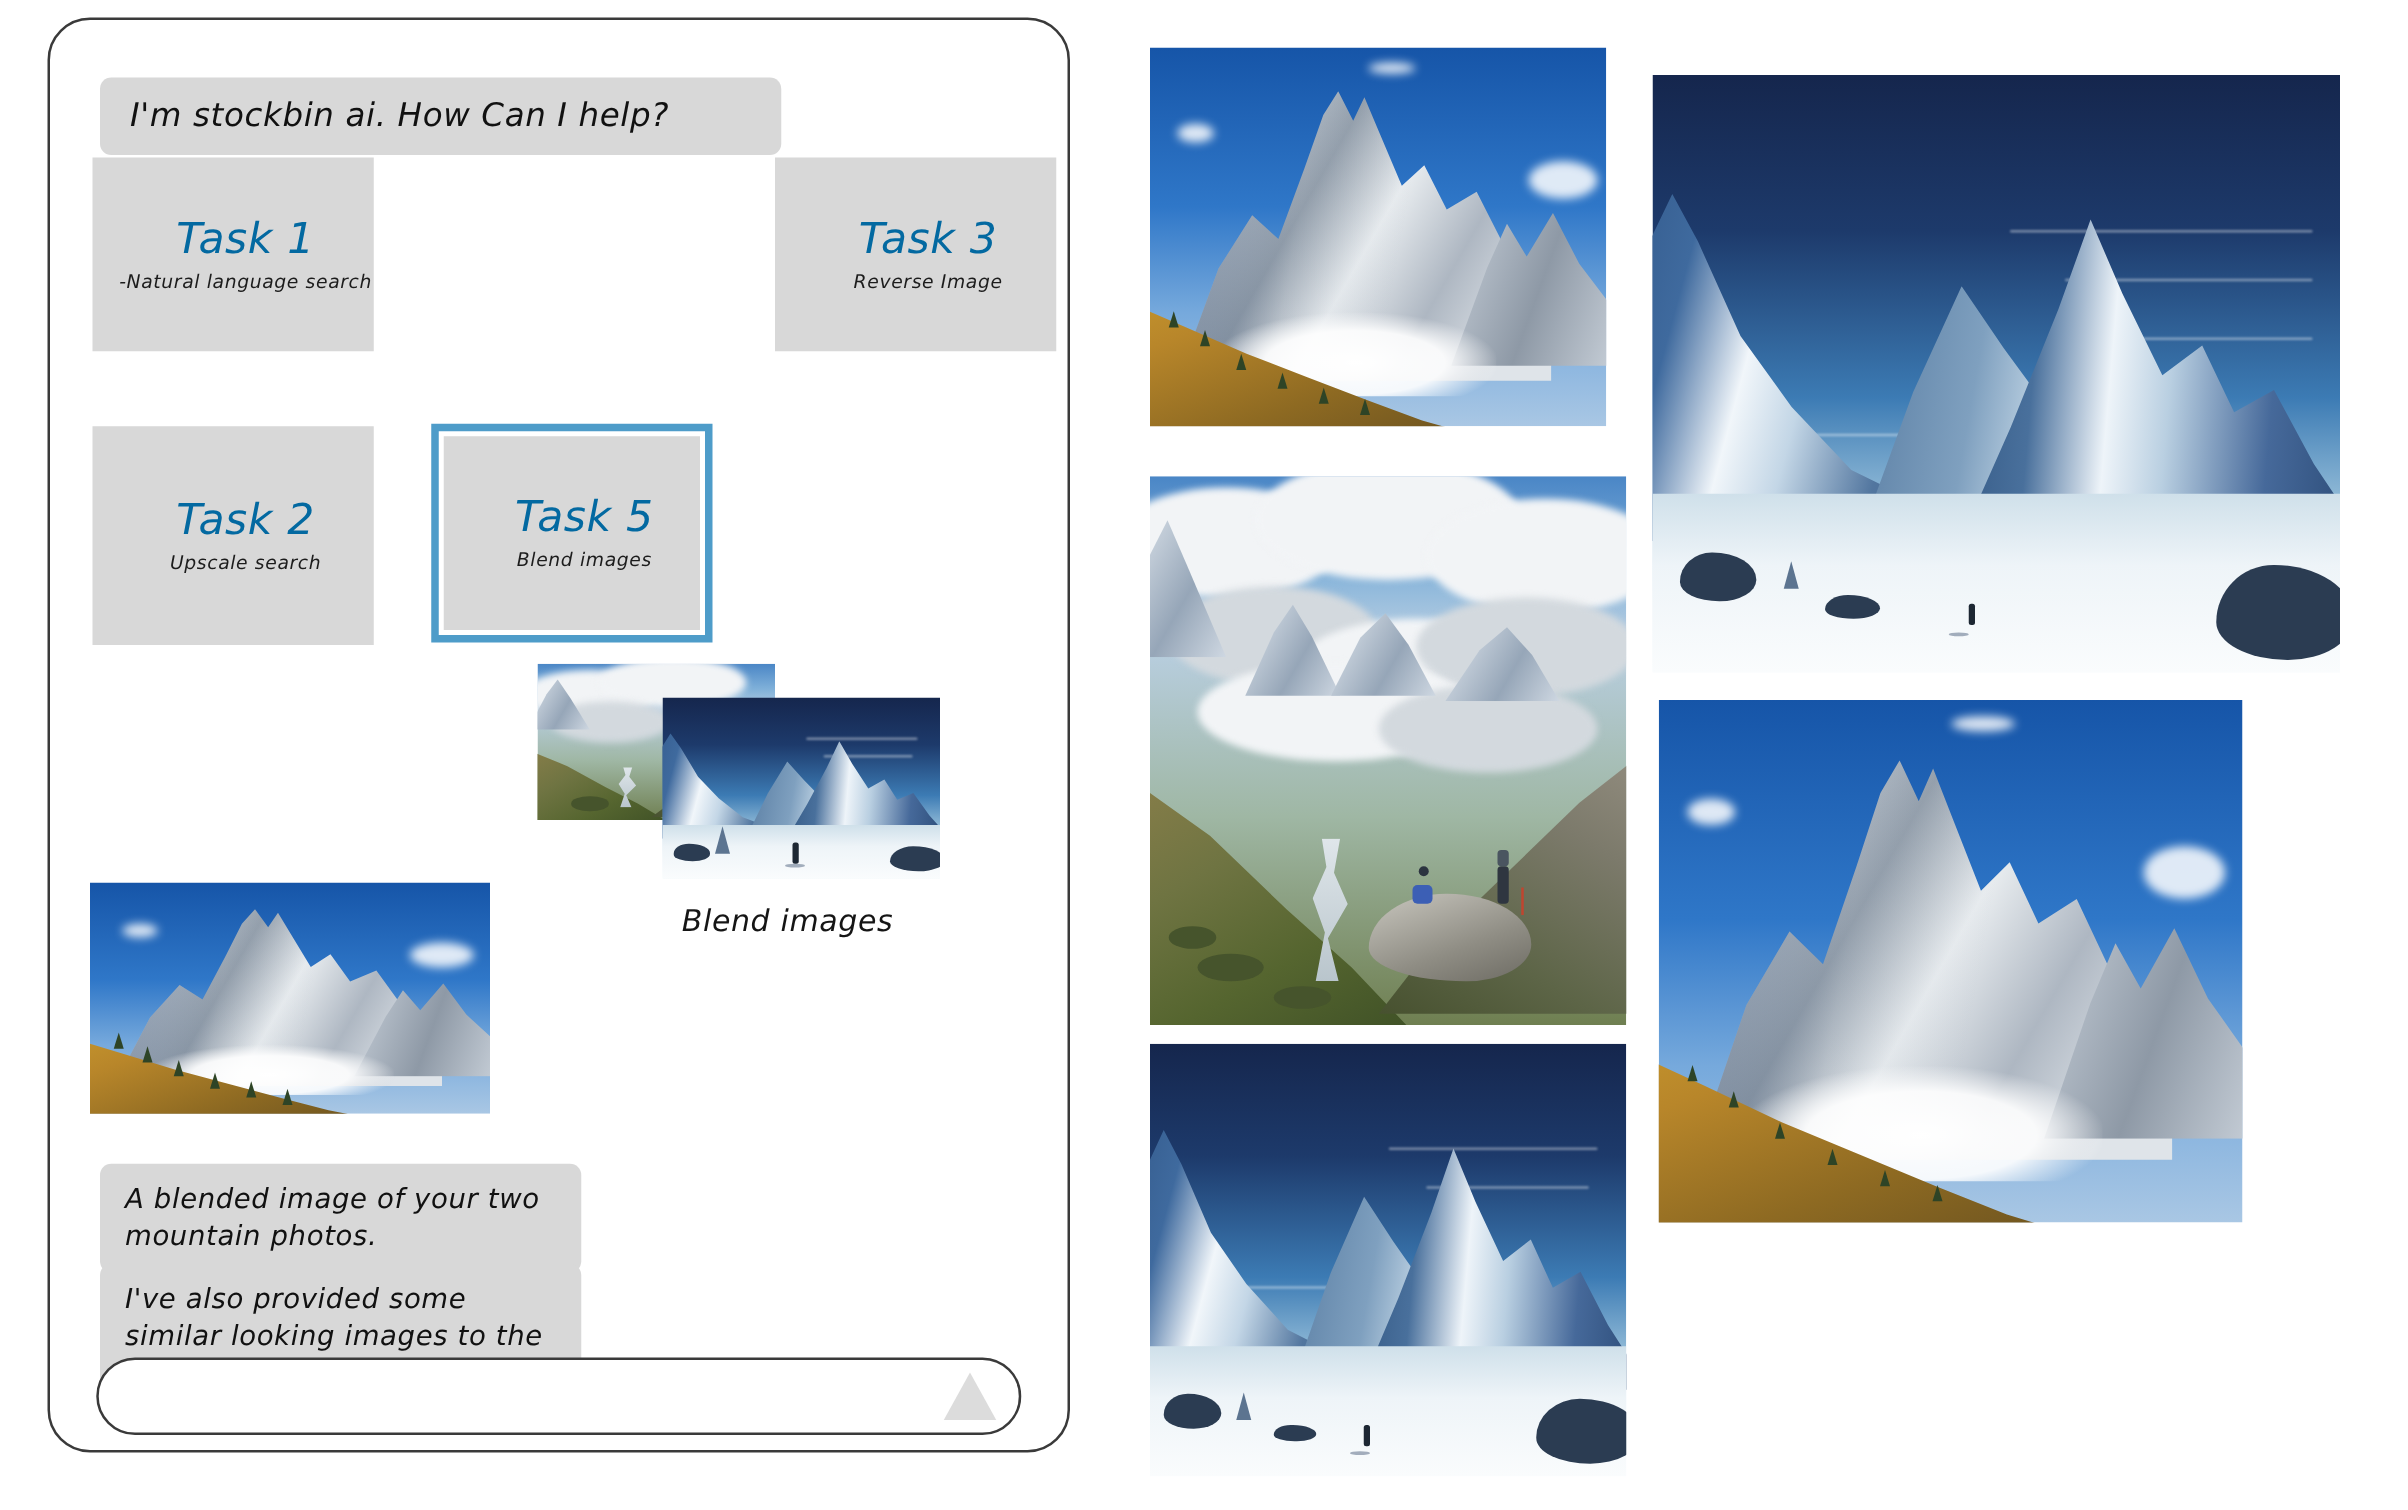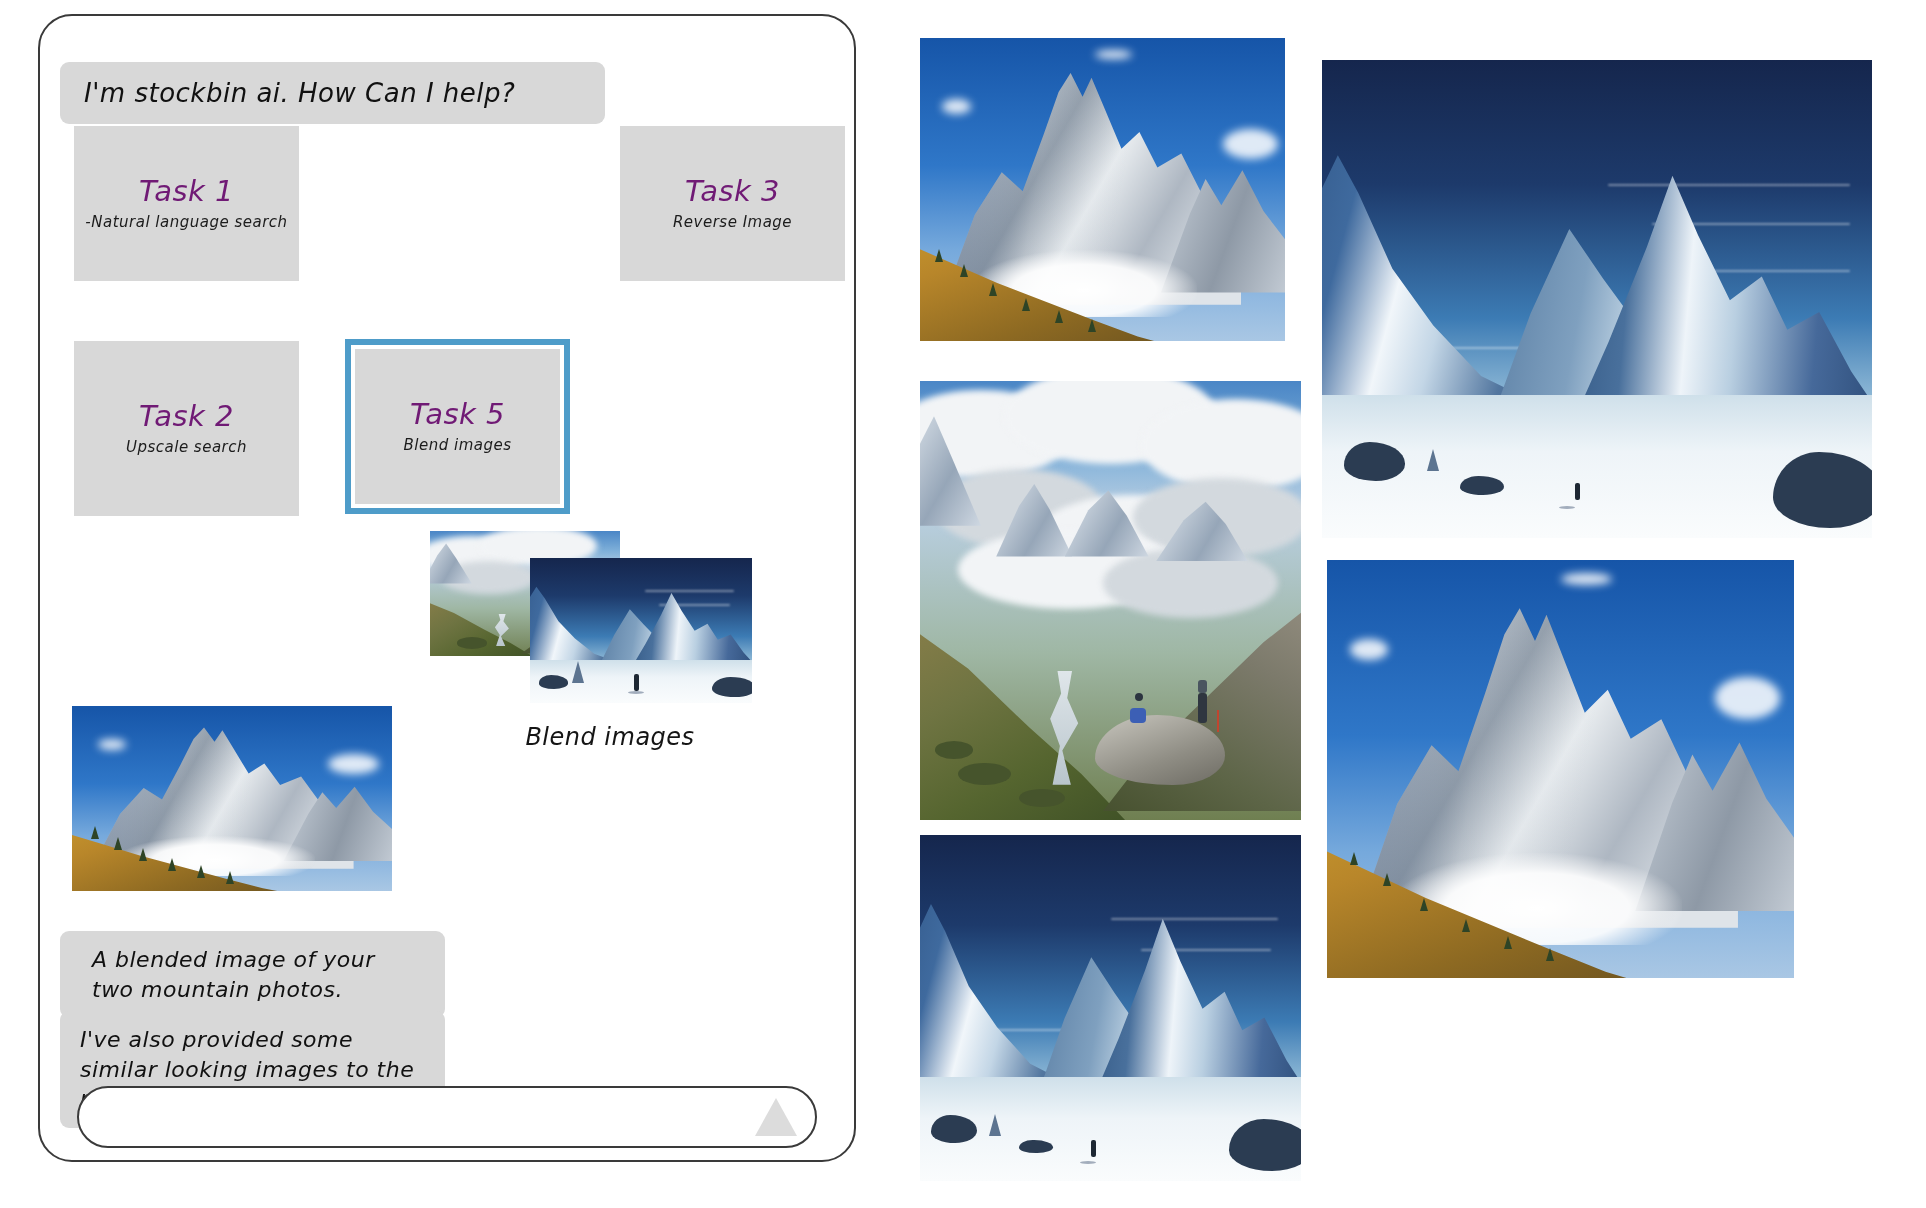--- a/index.html
+++ b/index.html
@@ -15,20 +15,21 @@
     font-family: "DejaVu Sans", sans-serif;
   }
 
   
   .hand {
     font-family: "DejaVu Sans", sans-serif;
     font-style: italic;
     font-weight: 400;
     letter-spacing: 0.5px;
     color: #151515;
+    margin-left: 20px;
   }
 
   
   #chat-panel {
     position: absolute;
     left: 38px;
     top: 14px;
     width: 818px;
     height: 1148px;
     border: 2px solid #3a3a3a;
@@ -82,23 +83,23 @@
   }
   .task-inner {
     display: flex;
     flex-direction: column;
     align-items: center;
     justify-content: center;
     width: 100%;
     height: 100%;
   }
   .task-title {
-    font-size: 29px;
+    font-size: 34px;
     line-height: 1.1;
-    color: #701a75;
+    color: #0369a1;
     margin-bottom: 6px;
   }
   .task-sub {
     font-size: 15px;
     color: #1c1c1c;
   }
 
   #task-1 { left: 34px;  top: 110px; width: 225px; height: 155px; }
   #task-2 { left: 305px; top: 110px; width: 225px; height: 155px; }
   #task-3 { left: 580px; top: 110px; width: 225px; height: 155px; }
@@ -144,21 +145,21 @@
     height: 185px;
     overflow: hidden;
   }
 
   
   #response-bubble-1 {
     position: absolute;
     left: 20px;
     top: 915px;
     width: 385px;
-    padding: 14px 32px;
+    padding: 14px 20px;
     box-sizing: border-box;
     font-size: 22px;
     line-height: 1.35;
     display: block;
   }
   #response-bubble-2 {
     position: absolute;
     left: 20px;
     top: 995px;
     width: 385px;

